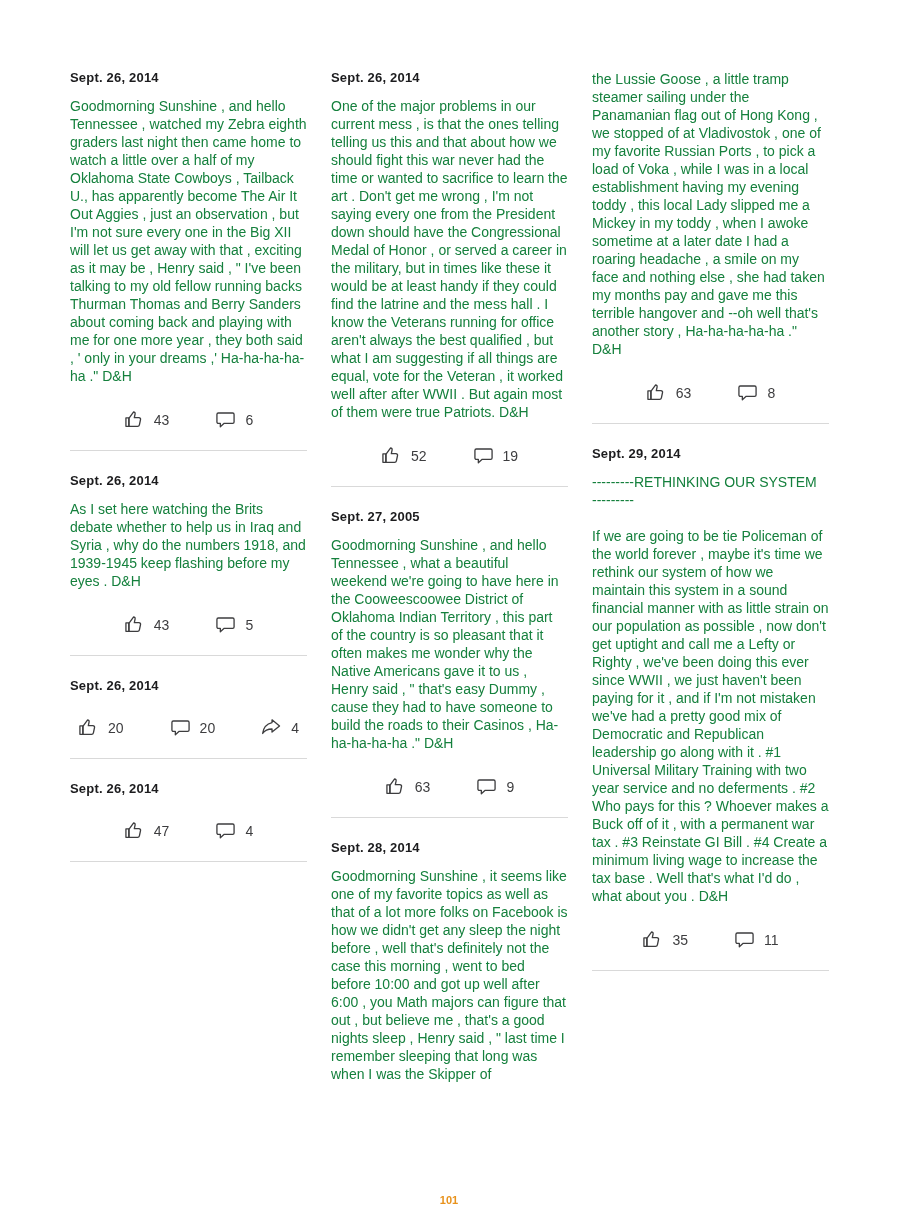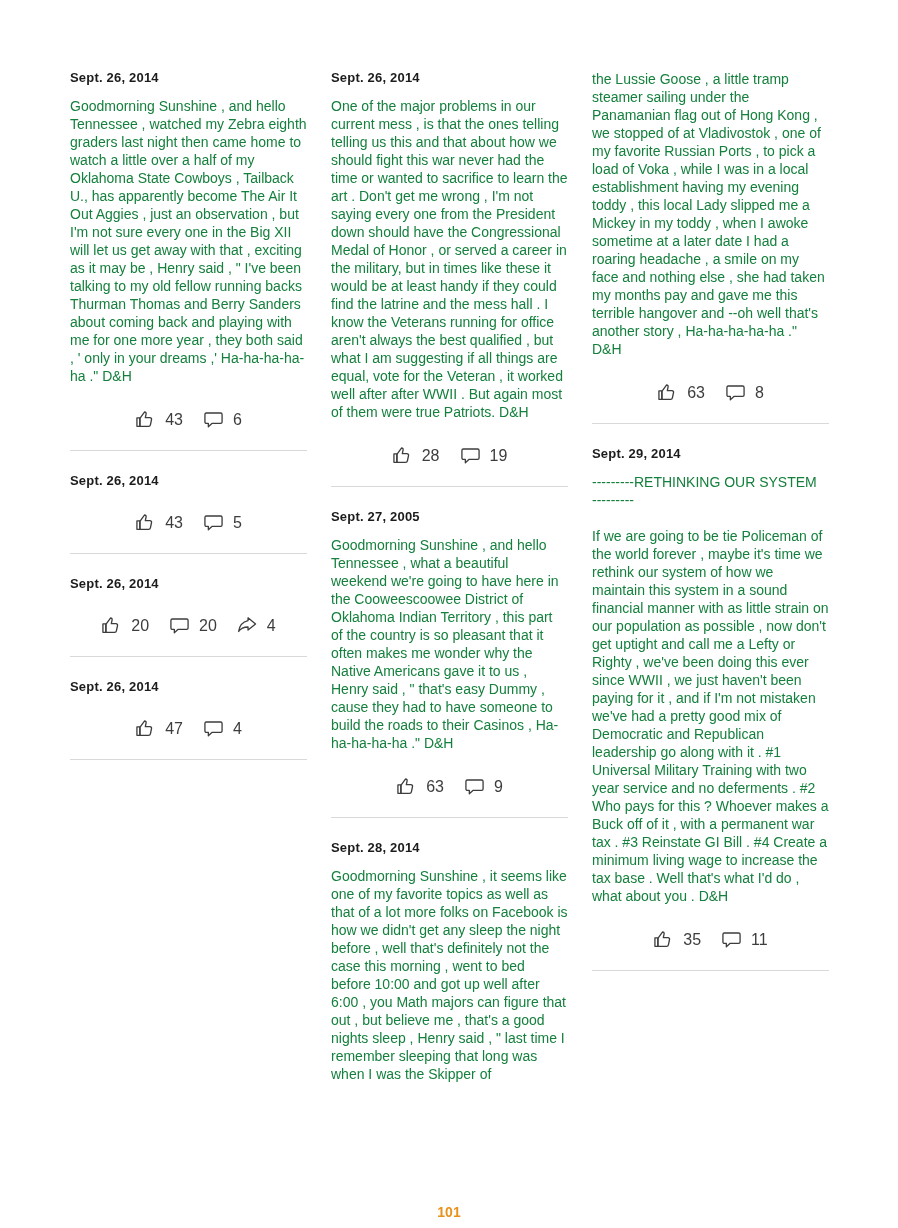--- a/index.html
+++ b/index.html
@@ -29,40 +29,40 @@
   .post-body {
     font-size: 14px;
     line-height: 18px;
     color: #15803d;
     white-space: pre-line;
   }
   .post-actions {
     display: flex;
     justify-content: center;
     align-items: center;
-    gap: 20px;
+    gap: 46px;
     margin: 24px 0 20px 0;
     color: #3d3d3f;
-    font-size: 16px;
+    font-size: 14px;
   }
   .action { display: inline-flex; align-items: center; gap: 9px; cursor: pointer; }
   .ic { width: 21px; height: 21px; display: block; }
   hr.divider {
     border: none;
     border-top: 1px solid #d9d9d9;
     margin: 0 0 22px 0;
   }
   .page-number {
     position: absolute;
-    left: 0; bottom: 8px;
+    left: 0; bottom: 22px;
     width: 100%;
     text-align: center;
     color: #e8921c;
     font-weight: 700;
-    font-size: 14px;
+    font-size: 11px;
   }
 </style>
 </head>
 <body>
 
 <svg width="0" height="0" style="position:absolute" aria-hidden="true">
   <defs>
     <g id="i-thumb" fill="none" stroke="#3d3d3f" stroke-width="1.5" stroke-linejoin="round">
       <path d="M2.2 10.2h3.4v9.6H2.2z"></path>
       <path d="M5.6 19.8h9.9c1 0 1.9-.7 2.1-1.7l1.3-6.1c.2-1.1-.6-2.1-1.8-2.1h-5.3l.9-4.4c.2-1.1-.6-2.1-1.7-2.1L5.6 10.6z"></path>
@@ -95,20 +95,21 @@
               <use href="#i-comment"></use>
             </svg>
           <span>6</span>
         </span>
       </div>
       <hr class="divider">
     </article>
 
     <article class="post">
       <h3 class="post-date">Sept. 26, 2014</h3>
+      <p class="post-body">As I set here watching the Brits debate whether to help us in Iraq and Syria , why do the numbers 1918, and 1939-1945 keep flashing before my eyes . D&amp;H</p>
       <div class="post-actions">
         <span class="action">
           <svg class="ic" viewBox="0 0 24 24">
               <use href="#i-thumb"></use>
             </svg>
           <span>43</span>
         </span>
         <span class="action">
           <svg class="ic" viewBox="0 0 24 24">
               <use href="#i-comment"></use>
@@ -168,21 +169,21 @@
   <div class="col">
 
     <article class="post">
       <h3 class="post-date">Sept. 26, 2014</h3>
       <p class="post-body">One of the major problems in our current mess , is that the ones telling telling us this and that about how we should fight this war never had the time or wanted to sacrifice to learn the art . Don't get me wrong , I'm not saying every one from the President down should have the Congressional Medal of Honor , or served a career in the military, but in times like these it would be at least handy if they could find the latrine and the mess hall . I know the Veterans running for office aren't always the best qualified , but what I am suggesting if all things are equal, vote for the Veteran , it worked well after after WWII . But again most of them were true Patriots. D&amp;H</p>
       <div class="post-actions">
         <span class="action">
           <svg class="ic" viewBox="0 0 24 24">
               <use href="#i-thumb"></use>
             </svg>
-          <span>28</span>
+          <span>52</span>
         </span>
         <span class="action">
           <svg class="ic" viewBox="0 0 24 24">
               <use href="#i-comment"></use>
             </svg>
           <span>19</span>
         </span>
       </div>
       <hr class="divider">
     </article>

